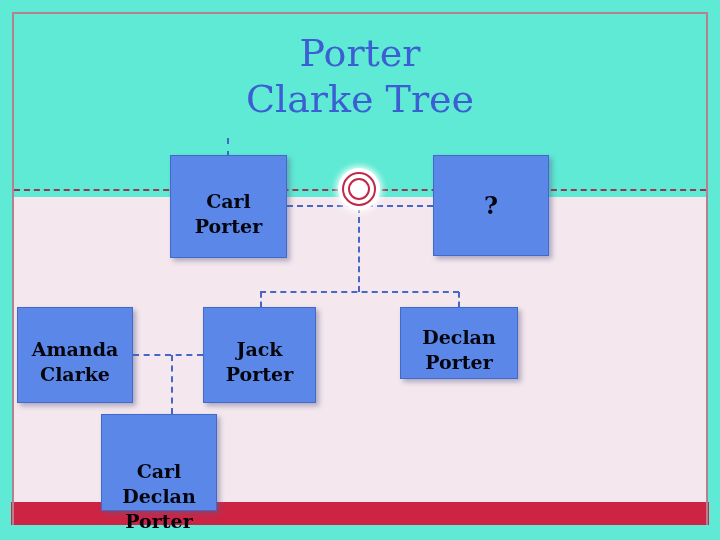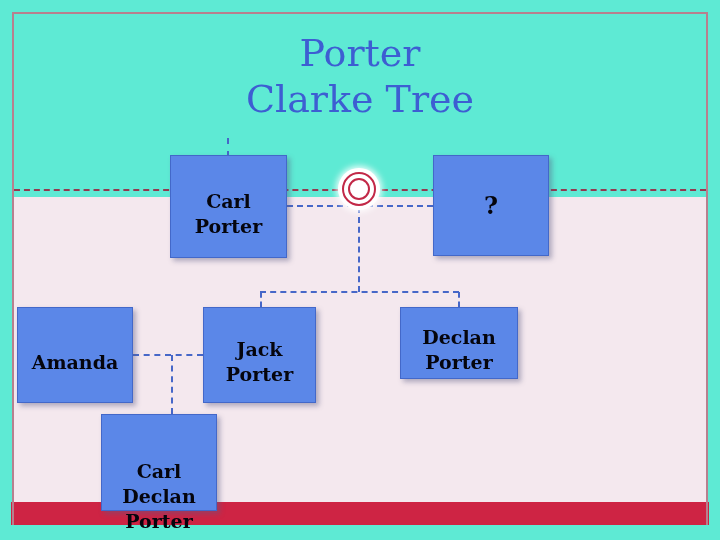--- a/index.html
+++ b/index.html
@@ -116,20 +116,21 @@
 
   <div class="node n-unknown">
     <div class="node-label">
       <span>?</span>
     </div>
   </div>
 
   <div class="node n-amanda">
     <div class="node-label shift7">
       <span>Amanda</span>
+      <span>Clarke</span>
     </div>
   </div>
 
   <div class="node n-jack">
     <div class="node-label shift7">
       <span>Jack</span>
       <span>Porter</span>
     </div>
   </div>
 

